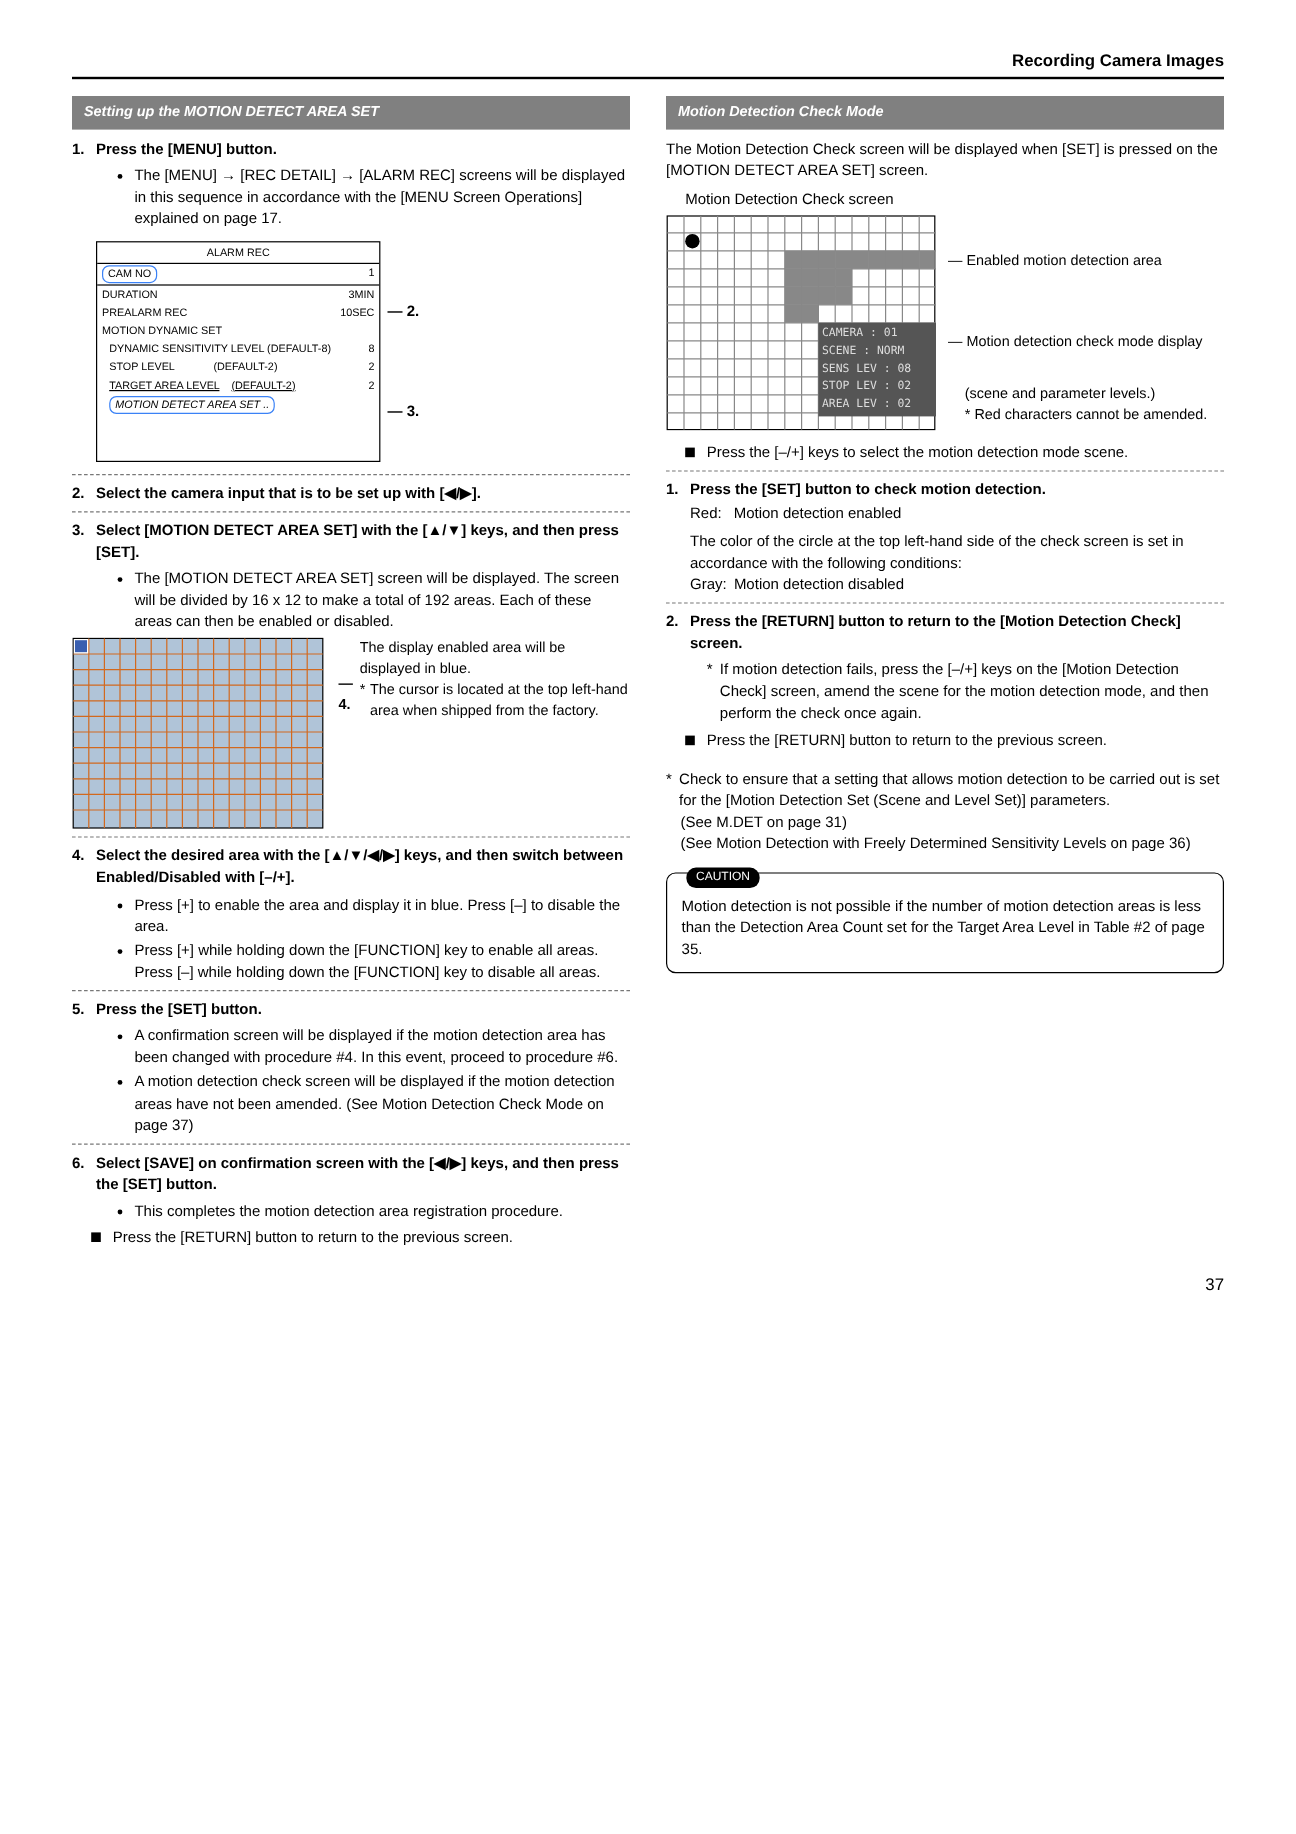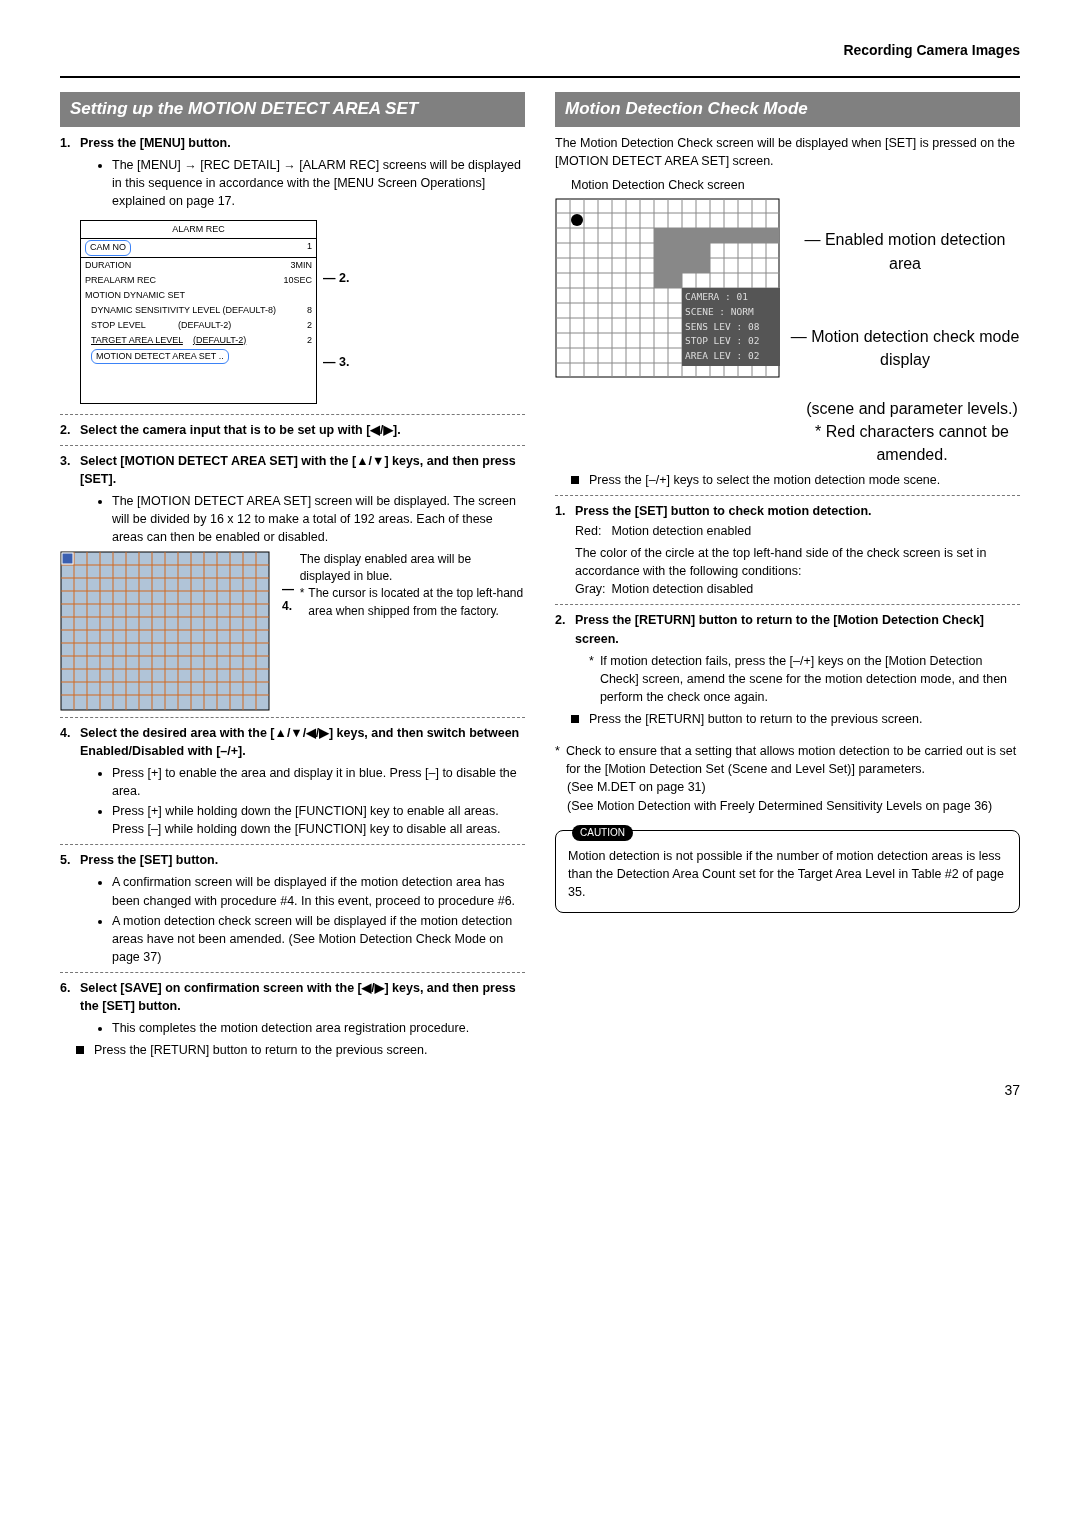--- a/index.html
+++ b/index.html
@@ -10,37 +10,37 @@
     padding: 40px 60px;
     color: #000;
     width: 1080px;
     box-sizing: border-box;
   }
   .top-header {
     text-align: right;
     font-weight: bold;
     font-size: 14px;
     border-bottom: 2px solid #000;
-    padding-bottom: 16px;
+    padding-bottom: 4px;
     margin-bottom: 14px;
   }
   .columns {
     display: flex;
     gap: 30px;
     margin-top: 14px;
   }
   .col {
     flex: 1;
     min-width: 0;
   }
   .section-bar {
     background: #808080;
     color: #fff;
     font-weight: bold;
-    font-size: 17px;
+    font-size: 12px;
     font-style: italic;
     padding: 5px 10px;
     margin-bottom: 7px;
     font-family: Arial, Helvetica, sans-serif;
   }
   .bold { font-weight: bold; }
   ol.main-steps { list-style: none; padding-left: 0; margin: 0;}
   ol.main-steps > li { padding-left: 20px; position: relative; margin-top: 6px;}
   ol.main-steps > li::before { content: attr(data-num) "."; font-weight: bold; position: absolute; left: 0;}
   ul.bullets { list-style: disc; margin: 4px 0; padding-left: 32px;}
@@ -57,21 +57,21 @@
     border: 1px solid #000;
     width: 235px;
     font-size: 9px;
     margin: 6px 0 4px 0;
   }
   .alarm-title{ text-align:center; border-bottom:1px solid #000; padding:2px 0;}
   .alarm-row { display:flex; justify-content:space-between; padding:1px 4px;}
   .rounded { border:1px solid #3b82f6; border-radius:6px; padding:0 4px; display:inline-block;}
   .alarm-wrap{ display:flex; align-items:center; gap:6px;}
   .marker { font-weight:bold;}
-  .right-notes { font-size: 16px; text-align: center;}
+  .right-notes { font-size: 12px;}
   .svg-img { display:block; }
 </style>
 </head>
 <body>
 
 <div class="top-header">Recording Camera Images</div>
 
 <div class="columns">
 
   <div class="col">
@@ -108,21 +108,21 @@
                 <span>8</span>
               </div>
             <div class="alarm-row" style="padding-left:10px;">
                 <span><span>STOP LEVEL</span> &nbsp;&nbsp;&nbsp;&nbsp;&nbsp;&nbsp;&nbsp;&nbsp;&nbsp;&nbsp;&nbsp;&nbsp;<span>(DEFAULT-2)</span></span>
                 <span>2</span>
               </div>
             <div class="alarm-row" style="padding-left:10px;">
                 <span><span style="text-decoration:underline;">TARGET AREA LEVEL</span> &nbsp;&nbsp;&nbsp;<span style="text-decoration:underline;">(DEFAULT-2)</span></span>
                 <span>2</span>
               </div>
-            <div class="alarm-row" style="padding-left:10px;">
+            <div class="alarm-row" style="padding-left:10px;font-style:italic;">
                 <span class="rounded">MOTION DETECT AREA SET ..</span>
               </div>
             <div style="height:38px;"></div>
           </div>
           <div>
             <div style="height:18px;"></div>
             <div class="marker">— <span>2.</span></div>
             <div style="height:66px;"></div>
             <div class="marker">— <span>3.</span></div>
           </div>

